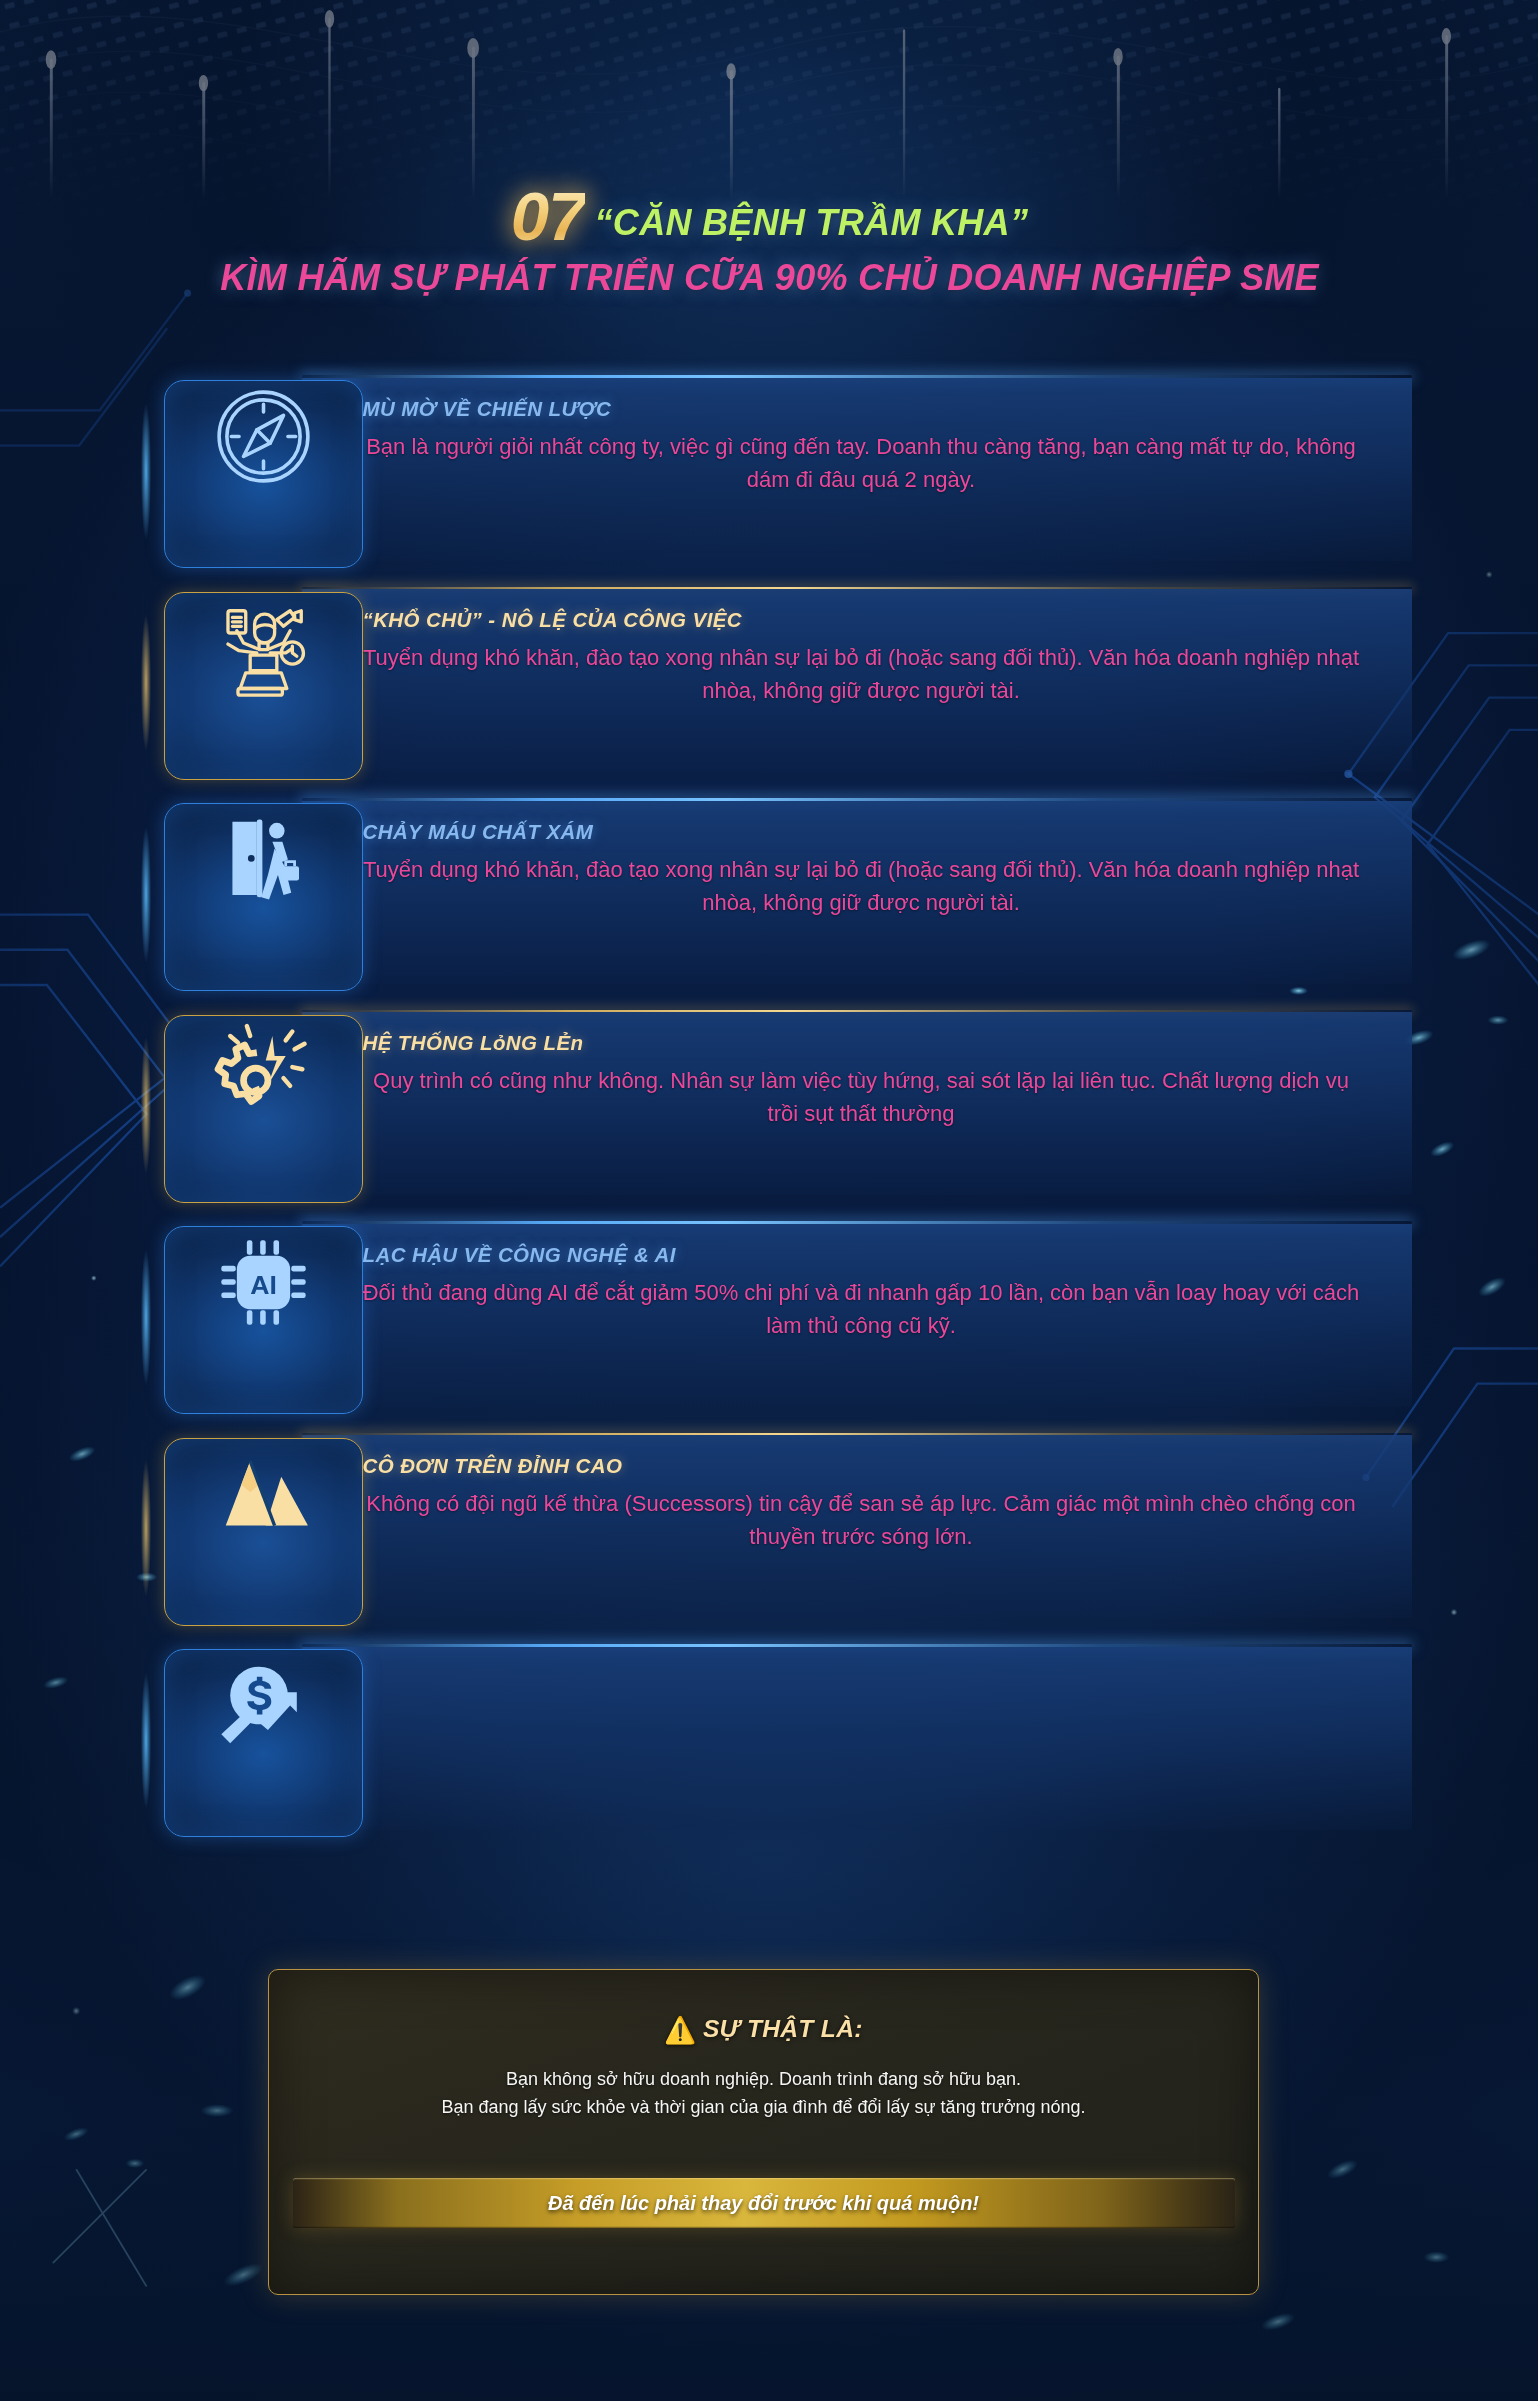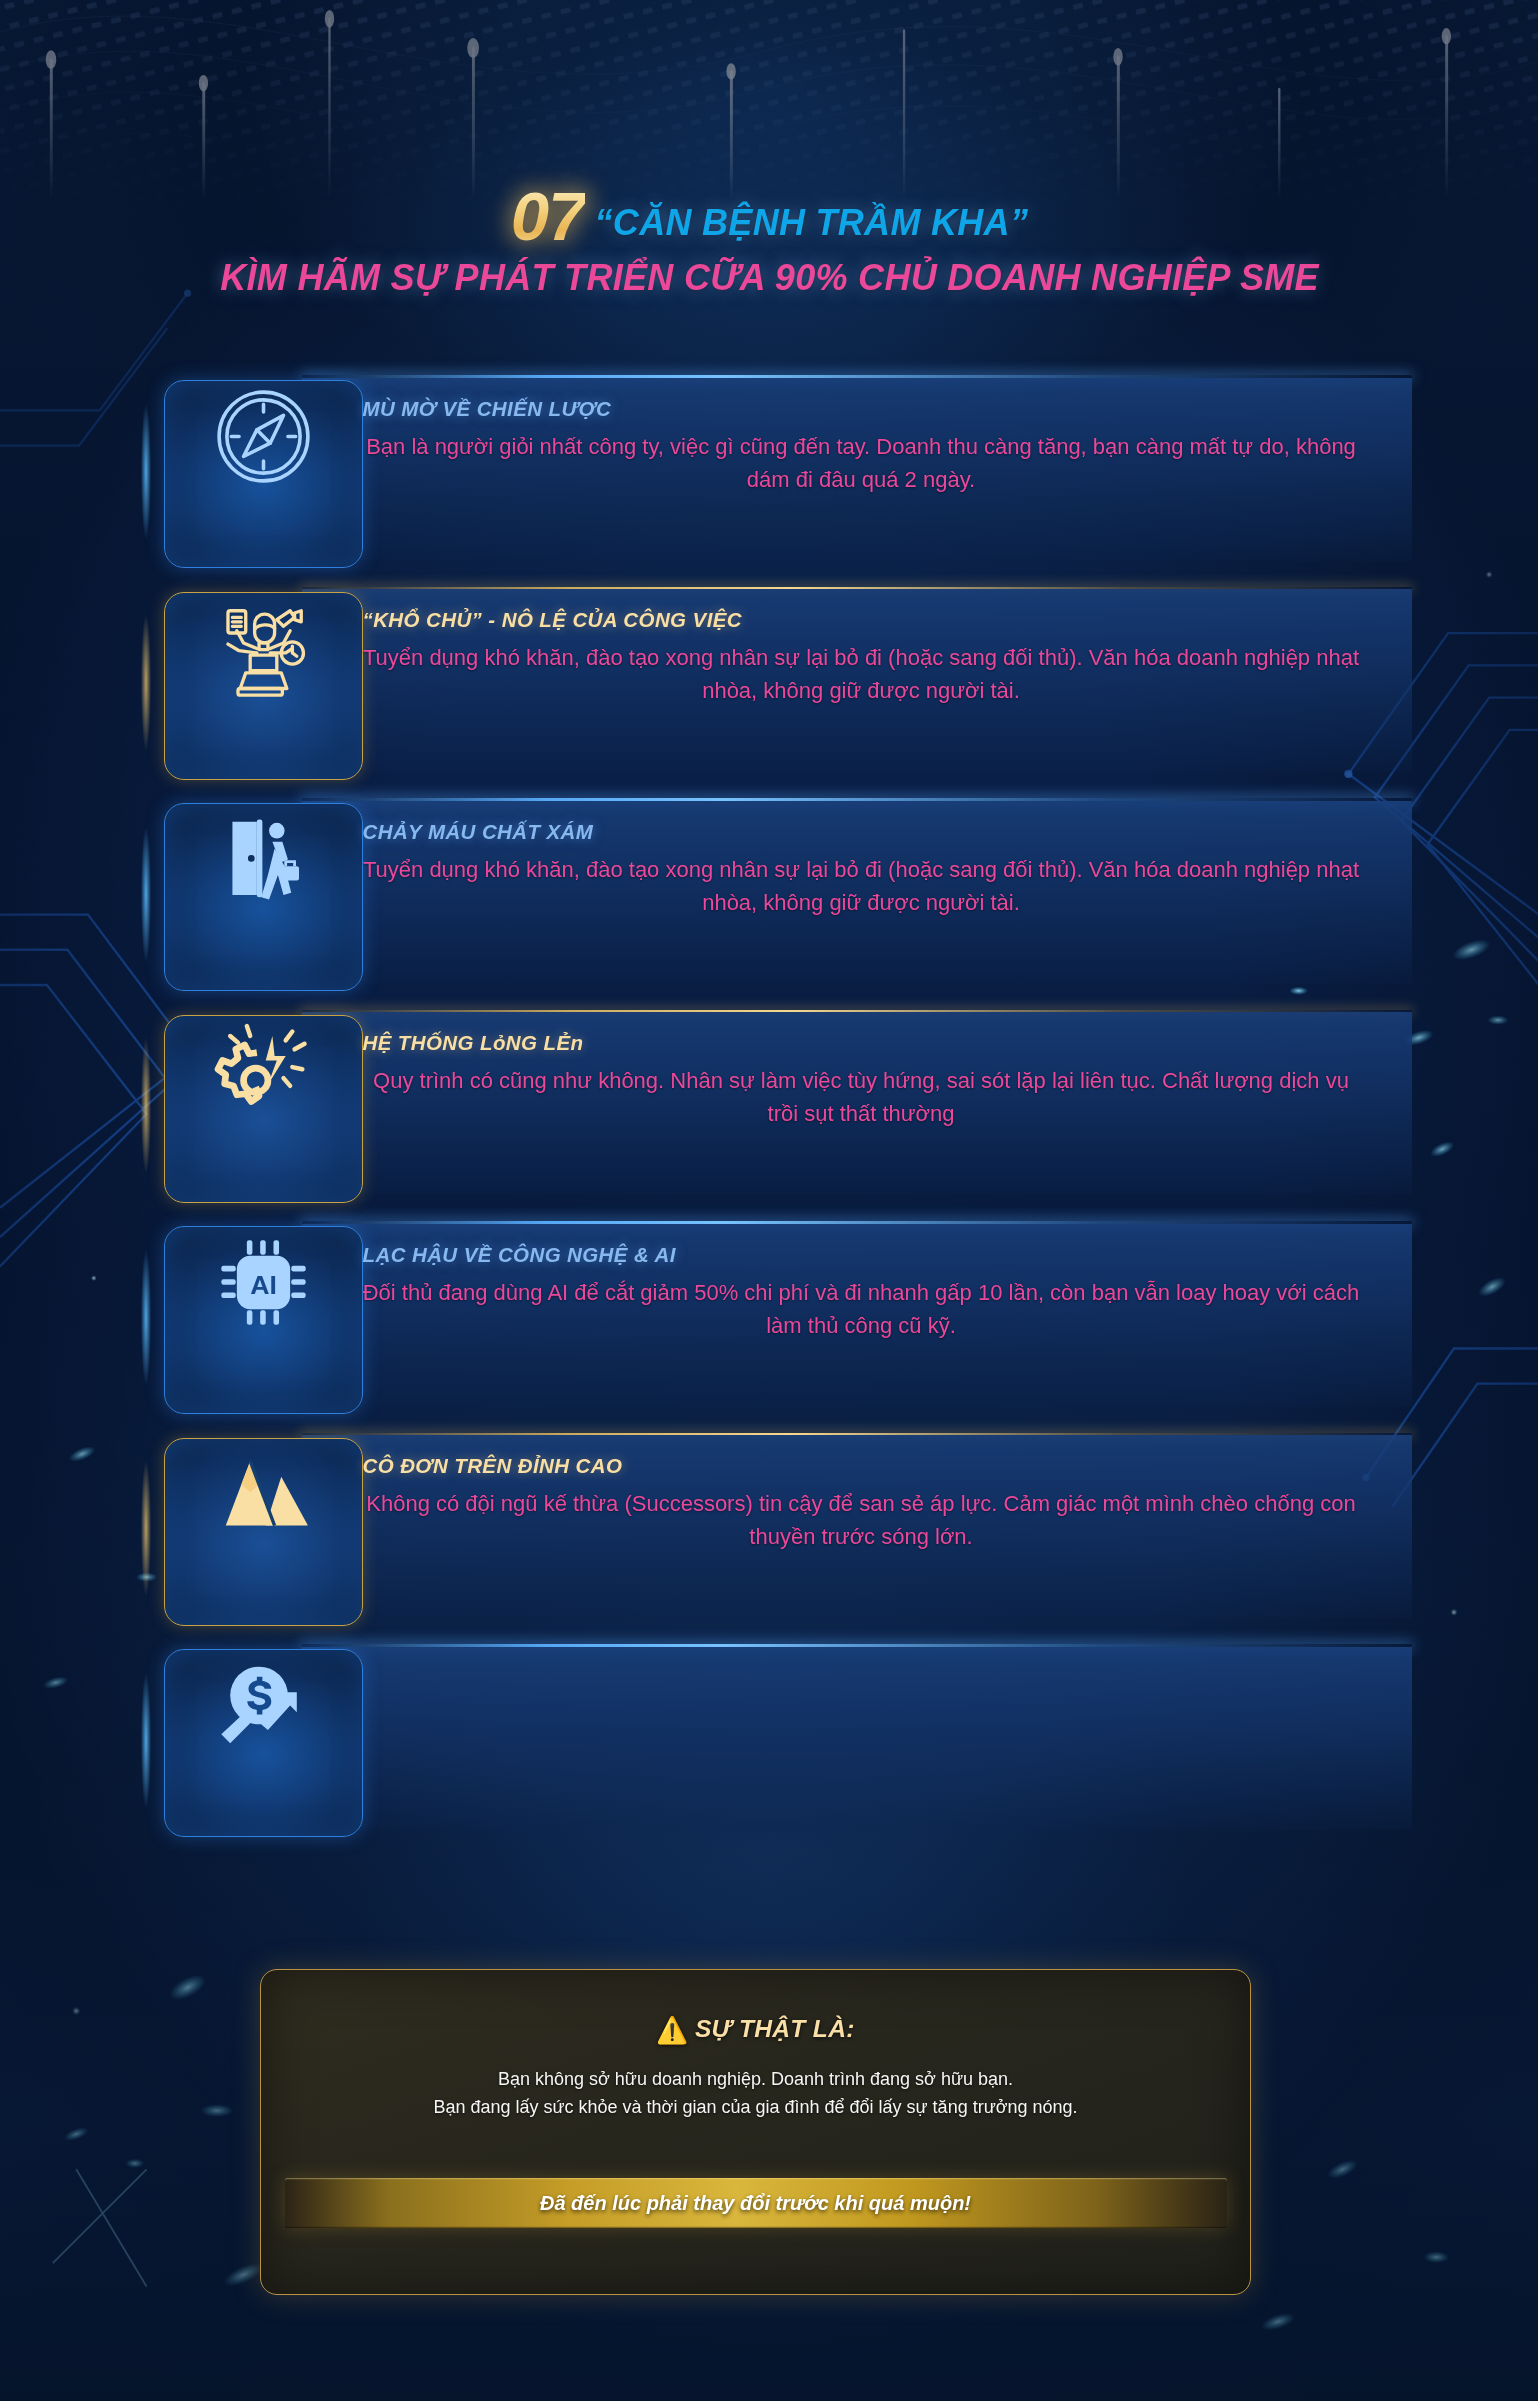--- a/index.html
+++ b/index.html
@@ -50,21 +50,21 @@
     font-size:69px; font-weight:700; font-style:italic;
     letter-spacing:-1.2px;
     background:linear-gradient(180deg,#fff6d8 0%,#f6d98c 38%,#e8b455 70%,#f4e0a6 100%);
     -webkit-background-clip:text; background-clip:text; color:transparent;
     vertical-align:-3.5px;
     text-shadow:0 0 21px rgba(240,190,90,.55);
     filter: drop-shadow(0 0 13px rgba(235,180,80,.45));
   }
   .title-quote{
     display:inline-block;
-    font-size:36px; font-weight:700; font-style:italic; color:#0ea5e9;
+    font-size:36px; font-weight:700; font-style:italic; color:#bef264;
     letter-spacing:0.3px; margin-left:9.4px; vertical-align:1.2px;
     text-shadow:0 0 15.2px rgba(130,190,255,.45), 0 1.2px 5.9px rgba(0,0,0,.5);
   }
   .title-line2{
     margin-top:8.2px;
     font-size:36px; font-weight:700; font-style:italic; color:#ec4899;
     letter-spacing:0.3px; white-space:nowrap; line-height:1.05;
     text-shadow:0 0 16.4px rgba(130,190,255,.5), 0 1.2px 5.9px rgba(0,0,0,.5);
   }
 
@@ -133,23 +133,23 @@
   .card.blue .card-title{ color:#87b9ef; text-shadow:0 0 10.6px rgba(100,170,250,.5); }
   .card.gold .card-title{ color:#fadfa4; text-shadow:0 0 10.6px rgba(240,200,120,.45); }
   .card-desc{
     font-size:22px; line-height:1.5; color:#ec4899; font-weight:400;
     text-shadow:0 0.6px 2.3px rgba(0,0,0,.45);
     text-align:center;
   }
 
   
   .warn{
-    position:absolute; left:260px; top:1969px;
+    position:absolute; left:268px; top:1969px;
     width:991px; height:326px;
-    border-radius:17px;
+    border-radius:10px;
     border:1.8px solid #b99341;
     background:linear-gradient(160deg, rgba(49,45,30,.96) 0%, rgba(41,39,28,.96) 40%, rgba(33,33,26,.96) 100%);
     box-shadow:0 0 29px rgba(190,150,60,.25), inset 0 0 53px rgba(0,0,0,.45);
     overflow:hidden;
   }
   .warn-head{
     margin-top:45px; text-align:center;
     font-size:24.6px; font-weight:700; font-style:italic; letter-spacing:0.3px;
     color:#fadfa6;
     text-shadow:0 1.2px 4.7px rgba(0,0,0,.7);

